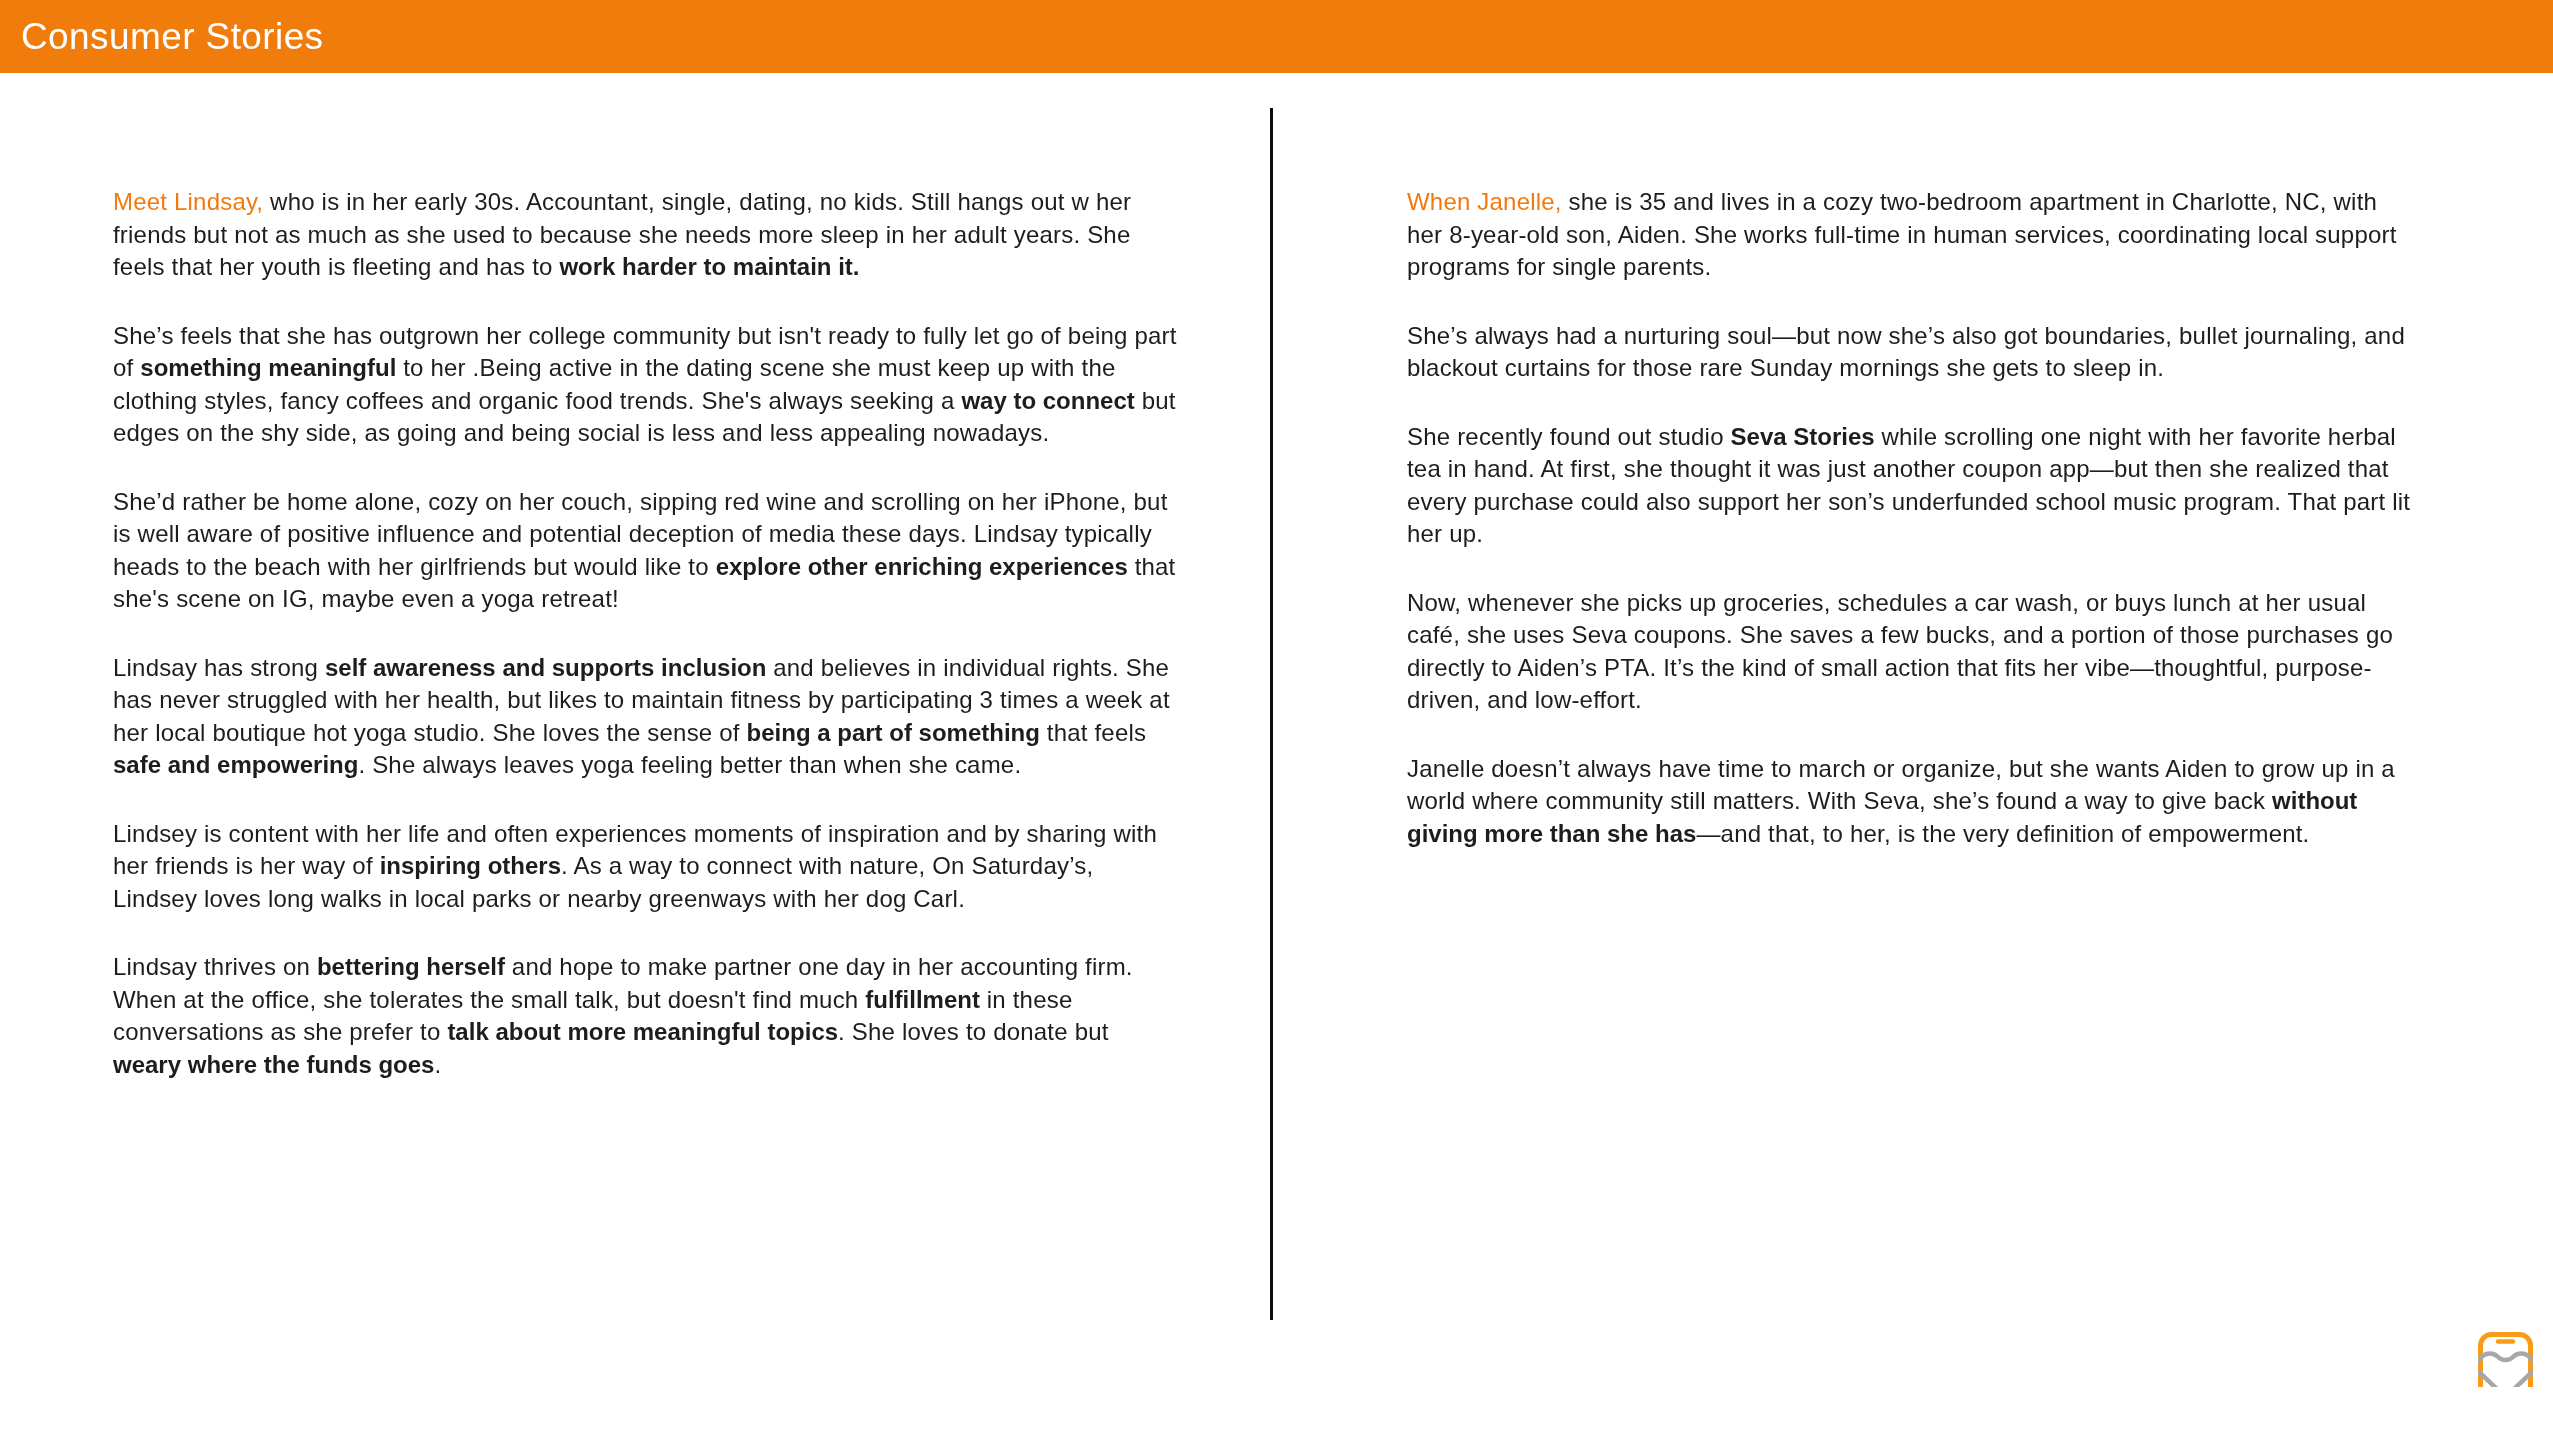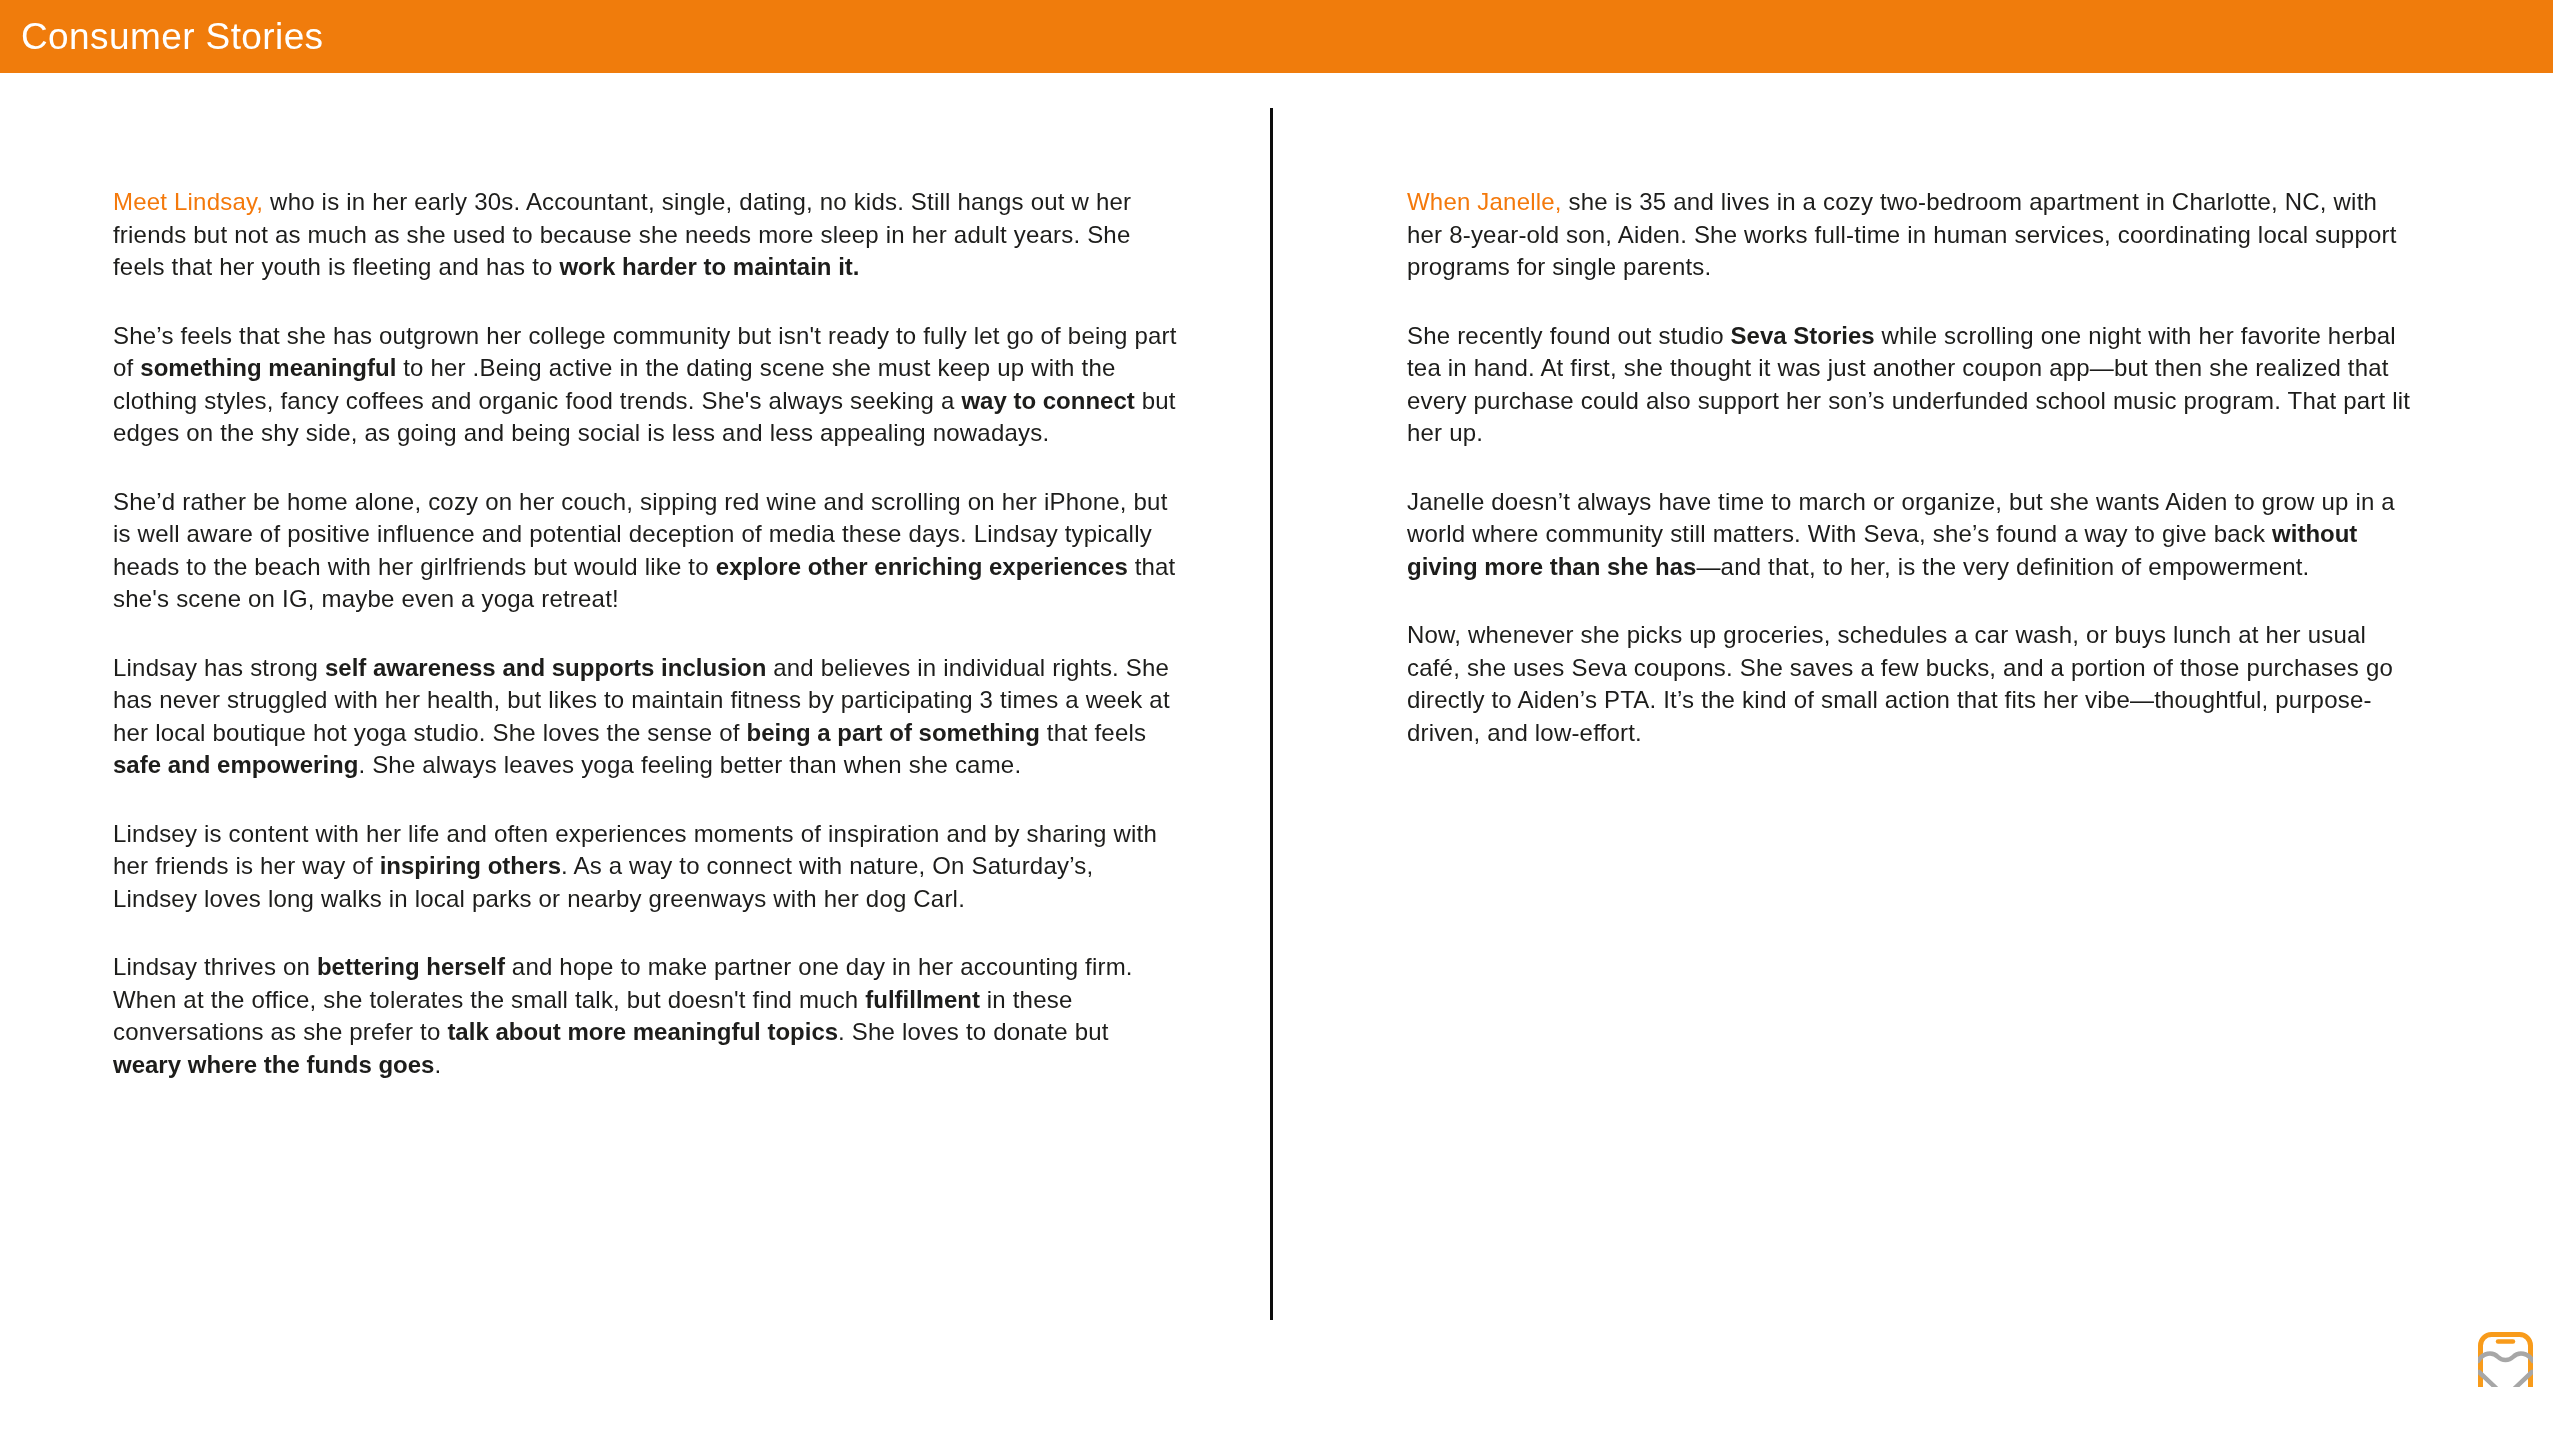--- a/index.html
+++ b/index.html
@@ -83,23 +83,24 @@
       <p><span>She’d rather be home alone, cozy on her couch, sipping red wine and scrolling on her iPhone, but is well aware of positive influence and potential deception of media these days. Lindsay typically heads to the beach with her girlfriends but would like to </span><span class="bold">explore other enriching experiences</span><span> that she's scene on IG, maybe even a yoga retreat!</span></p>
       <p><span>Lindsay has strong </span><span class="bold">self awareness and supports inclusion</span><span> and believes in individual rights. She has never struggled with her health, but likes to maintain fitness by participating 3 times a week at her local boutique hot yoga studio. She loves the sense of </span><span class="bold">being a part of something</span><span> that feels </span><span class="bold">safe and empowering</span><span>. She always leaves yoga feeling better than when she came.</span></p>
       <p><span>Lindsey is content with her life and often experiences moments of inspiration and by sharing with her friends is her way of </span><span class="bold">inspiring others</span><span>. As a way to connect with nature, On Saturday’s, Lindsey loves long walks in local parks or nearby greenways with her dog Carl.</span></p>
       <p><span>Lindsay thrives on </span><span class="bold">bettering herself</span><span> and hope to make partner one day in her accounting firm. When at the office, she tolerates the small talk, but doesn't find much </span><span class="bold">fulfillment</span><span> in these conversations as she prefer to </span><span class="bold">talk about more meaningful topics</span><span>. She loves to donate but </span><span class="bold">weary where the funds goes</span><span>.</span></p>
     </div>
 
   <div class="divider"></div>
 
   <div class="column col-right">
       <p><span class="accent">When Janelle,</span><span> she is 35 and lives in a cozy two-bedroom apartment in Charlotte, NC, with her 8-year-old son, Aiden. She works full-time in human services, coordinating local support programs for single parents.</span></p>
+      <p><span>She’s always had a nurturing soul—but now she’s also got boundaries, bullet journaling, and blackout curtains for those rare Sunday mornings she gets to sleep in.</span></p>
       <p><span>She recently found out studio </span><span class="bold">Seva Stories</span><span> while scrolling one night with her favorite herbal tea in hand. At first, she thought it was just another coupon app—but then she realized that every purchase could also support her son’s underfunded school music program. That part lit her up.</span></p>
+      <p><span>Now, whenever she picks up groceries, schedules a car wash, or buys lunch at her usual café, she uses Seva coupons. She saves a few bucks, and a portion of those purchases go directly to Aiden’s PTA. It’s the kind of small action that fits her vibe—thoughtful, purpose-driven, and low-effort.</span></p>
       <p><span>Janelle doesn’t always have time to march or organize, but she wants Aiden to grow up in a world where community still matters. With Seva, she’s found a way to give back </span><span class="bold">without giving more than she has</span><span>—and that, to her, is the very definition of empowerment.</span></p>
-      <p><span>Now, whenever she picks up groceries, schedules a car wash, or buys lunch at her usual café, she uses Seva coupons. She saves a few bucks, and a portion of those purchases go directly to Aiden’s PTA. It’s the kind of small action that fits her vibe—thoughtful, purpose-driven, and low-effort.</span></p>
     </div>
 
   <div class="page-number">Page 18</div>
 
   <div class="logo">
     <svg viewBox="0 0 55 91" xmlns="http://www.w3.org/2000/svg">
       <rect class="phone-stroke" x="2.5" y="2.5" width="50" height="86" rx="11" stroke-width="5"></rect>
       <line class="phone-stroke" x1="20" y1="9.5" x2="35" y2="9.5" stroke-width="4.5" stroke-linecap="round"></line>
       <path class="gray-stroke" d="M0,29 C5,21 14,19 20,25 C24,29 31,29 35,25 C41,19 50,21 55,29" stroke-width="4.5" stroke-linecap="round"></path>
       <path class="gray-stroke" d="M1,40 L27.5,65 L54,40" stroke-width="4.5" stroke-linecap="round" stroke-linejoin="round"></path>

